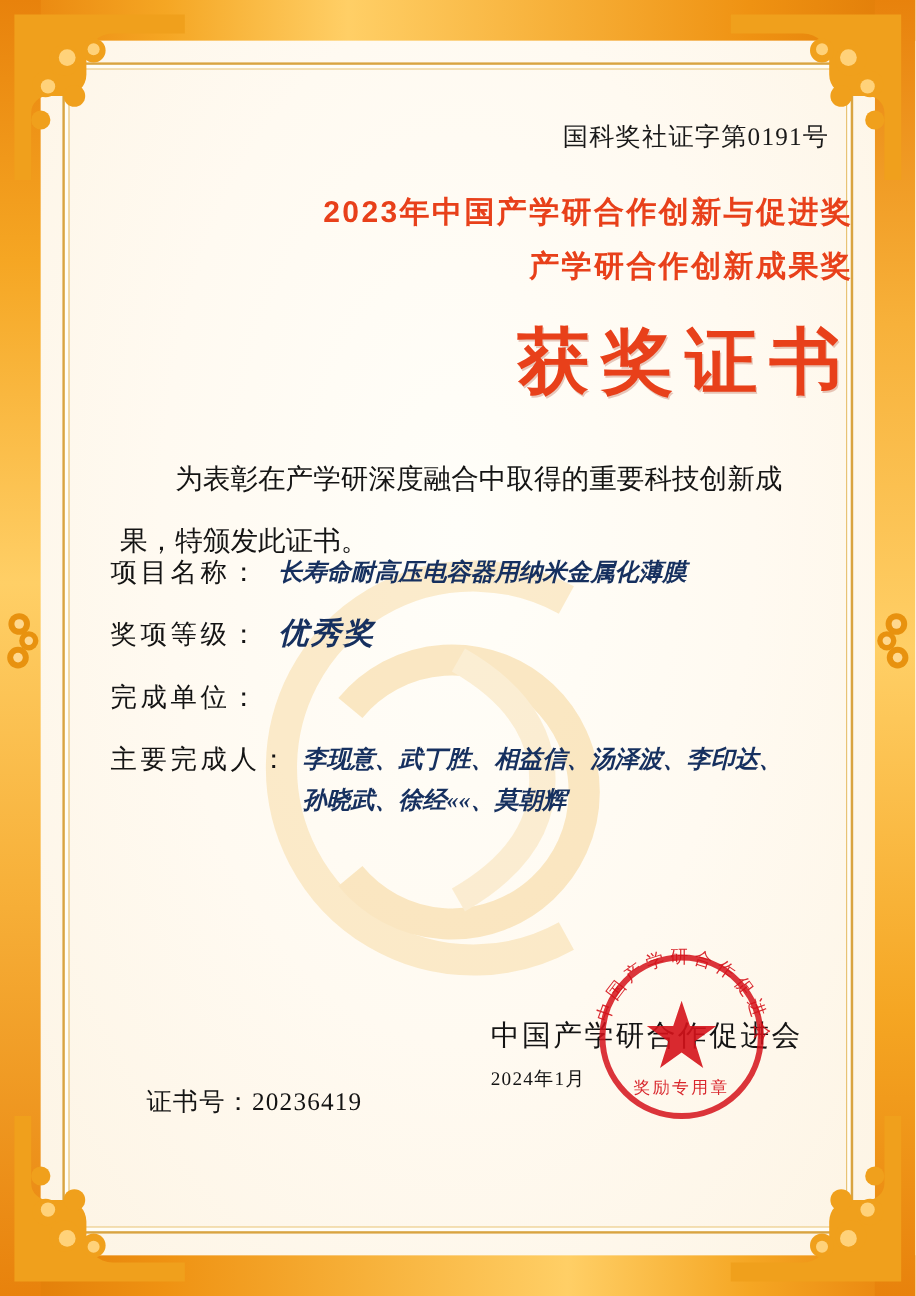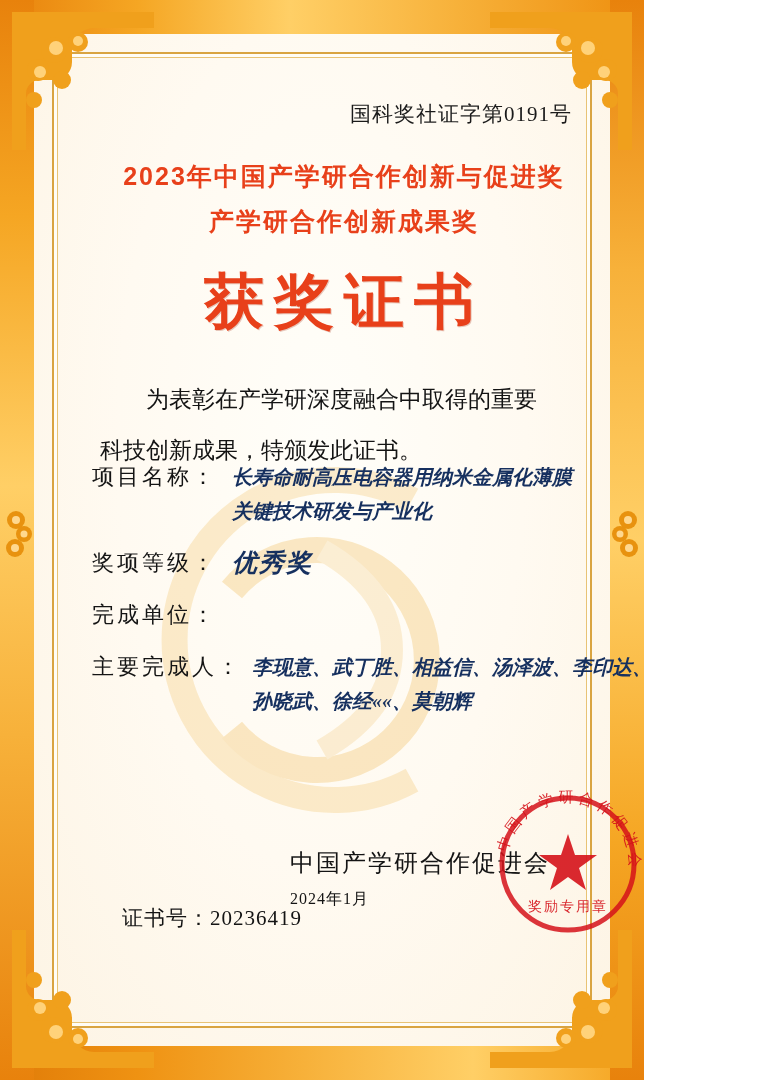--- a/index.html
+++ b/index.html
@@ -9,21 +9,21 @@
   }
   body {
     width: 763px;
     height: 1080px;
     font-family: "Liberation Serif", "DejaVu Serif", serif;
     overflow: hidden;
   }
 
   #certificate {
     position: relative;
-    width: 644px;
+    width: 763px;
     height: 1080px;
     background:
       radial-gradient(ellipse at 50% 42%, #fffdf8 0%, #fffaf0 45%, #fdf3e2 75%, #fbecd8 100%);
     overflow: hidden;
   }
 
   
   .band {
     position: absolute;
     background: linear-gradient(90deg,#e8820c 0%, #f5a623 18%, #ffcf66 38%, #f7b13a 60%, #ef9212 82%, #e07b08 100%);
@@ -95,21 +95,21 @@
     font-size: 21px;
     letter-spacing: 1px;
     color: #1a1a1a;
     font-family: "Liberation Serif", "DejaVu Serif", serif;
   }
 
   .title-block {
     position: absolute;
     left: 0; right: 0;
     top: 108px;
-    text-align: center;
+    text-align: right;
     margin-left: 44px;
   }
   .title-line1, .title-line2 {
     color: #e8401a;
     font-weight: bold;
     letter-spacing: 2px;
     font-family: "Liberation Sans", "DejaVu Sans", sans-serif;
   }
   .title-line1 { font-size: 25px; margin-bottom: 12px; }
   .title-line2 { font-size: 25px; }
@@ -339,21 +339,20 @@
     </div>
 
     <div class="paragraph">为表彰在产学研深度融合中取得的重要科技创新成果，特颁发此证书。</div>
 
     <div class="fields">
 
       <div class="field-row spaced">
         <div class="field-label">项目名称：</div>
         <div class="field-value">
           <span class="vline">长寿命耐高压电容器用纳米金属化薄膜</span>
-          <span class="vline">关键技术研发与产业化</span>
         </div>
       </div>
 
       <div class="field-row spaced">
         <div class="field-label">奖项等级：</div>
         <div class="field-value award">
           <span class="vline">优秀奖</span>
         </div>
       </div>
 

